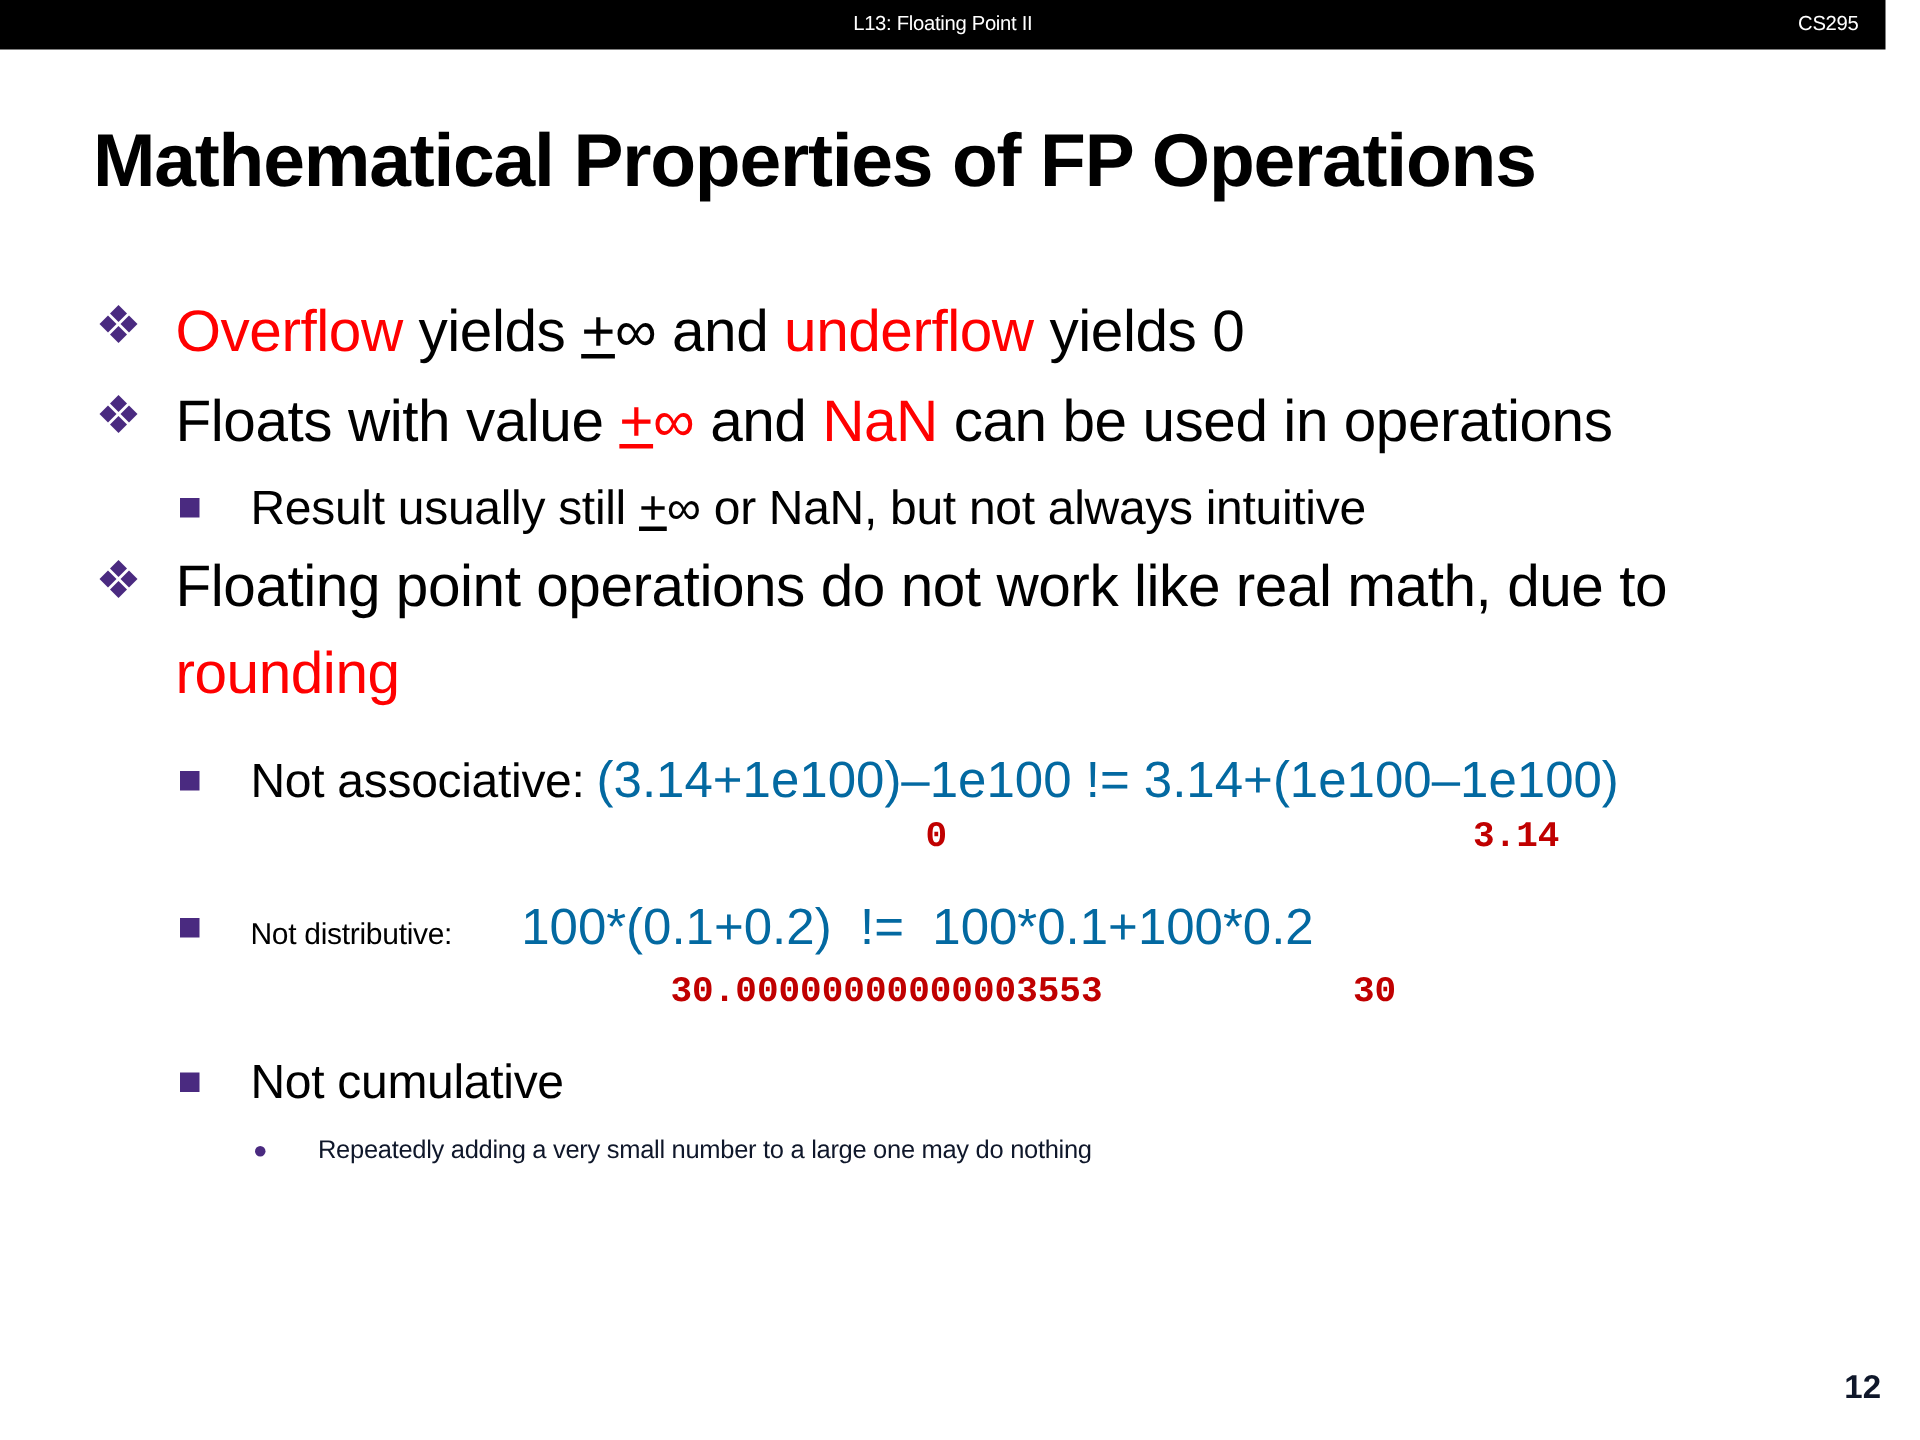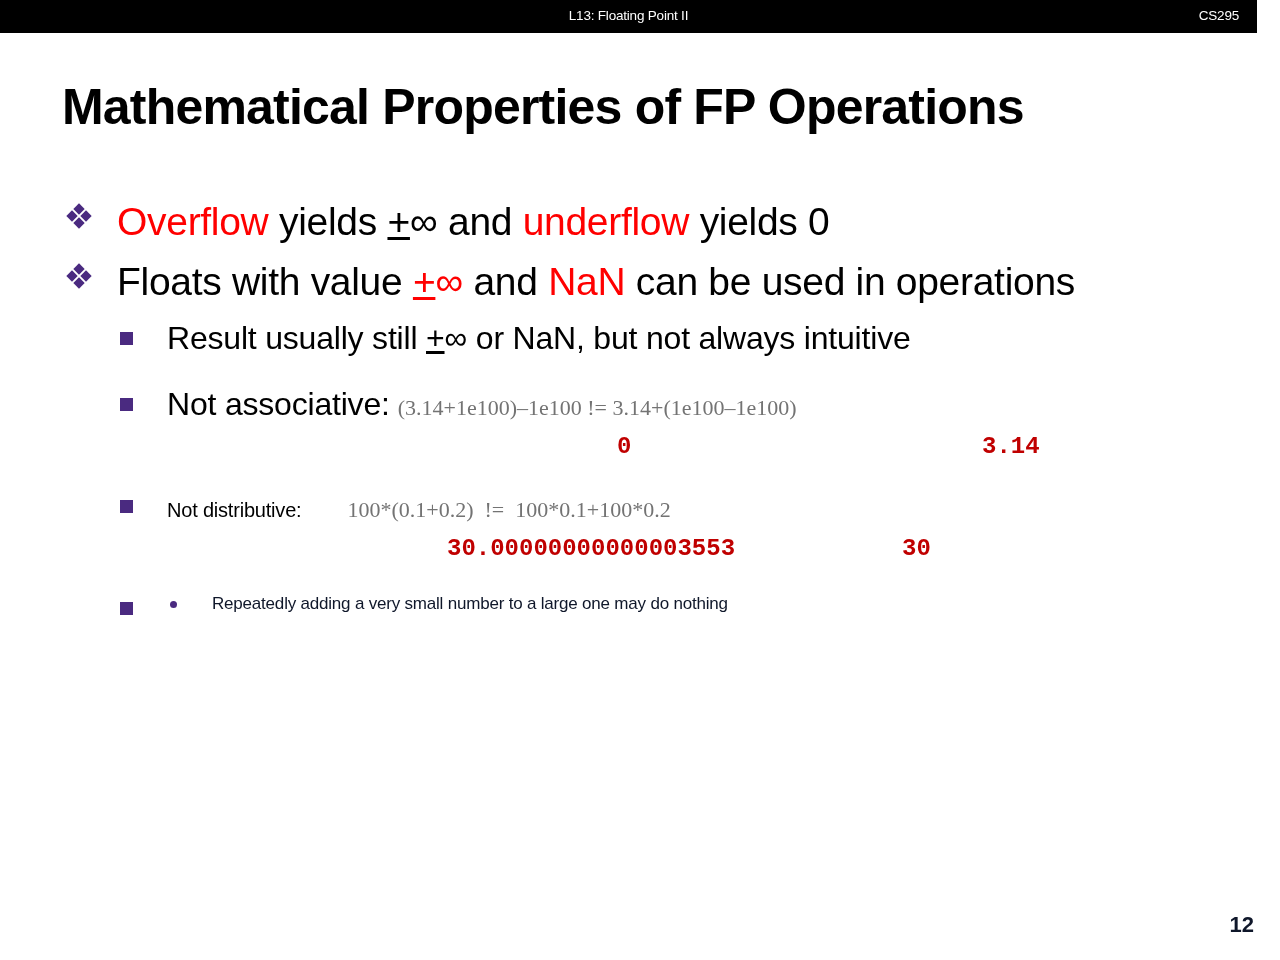--- a/index.html
+++ b/index.html
@@ -133,24 +133,24 @@
     width: 7px;
     height: 7px;
     border-radius: 50%;
     background: #4a2a80;
   }
 
   .red { color: #ff0000; }
   .plusminus { text-decoration: underline; text-underline-offset: 2px; }
 
   .code {
-    font-family: Liberation Serif, serif;
-    font-size: 22px;
+    font-family: Liberation Sans, sans-serif;
+    font-size: 34px;
     letter-spacing: 0px;
-    color: #737373;
+    color: #0369a1;
     white-space: pre;
   }
 
   .ann-row {
     position: relative;
     height: 40px;
     font-family: "Liberation Mono", "DejaVu Sans Mono", monospace;
     font-size: 24px;
     font-weight: bold;
     color: #c00000;
@@ -222,20 +222,31 @@
       </span>
     </span>
     <span>Floats with value </span><span class="red plusminus">+</span><span class="red">∞</span><span> and </span><span class="red">NaN</span><span> can be used in operations</span>
   </div>
 
   <div class="lvl2">
     <span class="bullet-square"></span>
     <span>Result usually still </span><span class="plusminus">+</span><span>∞</span><span> or NaN, but not always intuitive</span>
   </div>
 
+  <div class="lvl1">
+    <span class="bullet-diamond">
+      <span class="diamond-cluster">
+        <i class="d-top"></i>
+          <i class="d-left"></i>
+          <i class="d-right"></i>
+          <i class="d-bottom"></i>
+      </span>
+    </span>
+    <span>Floating point operations do not work like real math, due to </span><span class="red">rounding</span>
+  </div>
 
   <div class="lvl2 row-assoc">
     <span class="bullet-square"></span>
     <span class="label">Not associative:</span><span class="code">(3.14+1e100)–1e100 != 3.14+(1e100–1e100)</span>
   </div>
   <div class="ann-row row-assoc-ann">
     <span class="ann ann-zero">0</span>
     <span class="ann ann-pi">3.14</span>
   </div>
 
@@ -243,20 +254,21 @@
     <span class="bullet-square"></span>
     <span class="label">Not distributive:</span><span class="code">100*(0.1+0.2)  !=  100*0.1+100*0.2</span>
   </div>
   <div class="ann-row row-distrib-ann">
     <span class="ann ann-long">30.00000000000003553</span>
     <span class="ann ann-30">30</span>
   </div>
 
   <div class="lvl2 row-cumulative">
     <span class="bullet-square"></span>
+    <span>Not cumulative</span>
   </div>
   <div class="lvl3">
     <span class="bullet-dot"></span>
     <span>Repeatedly adding a very small number to a large one may do nothing</span>
   </div>
 
 </div>
 
 <div class="page-number">12</div>
 

